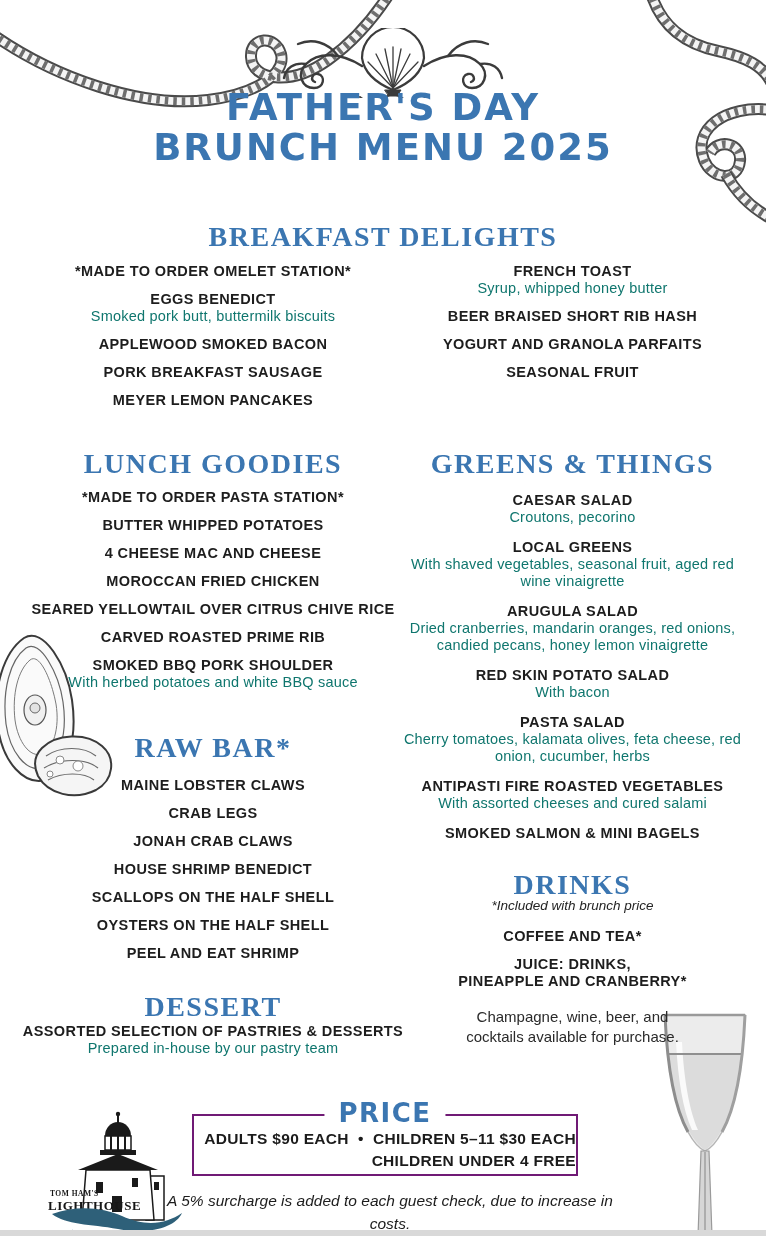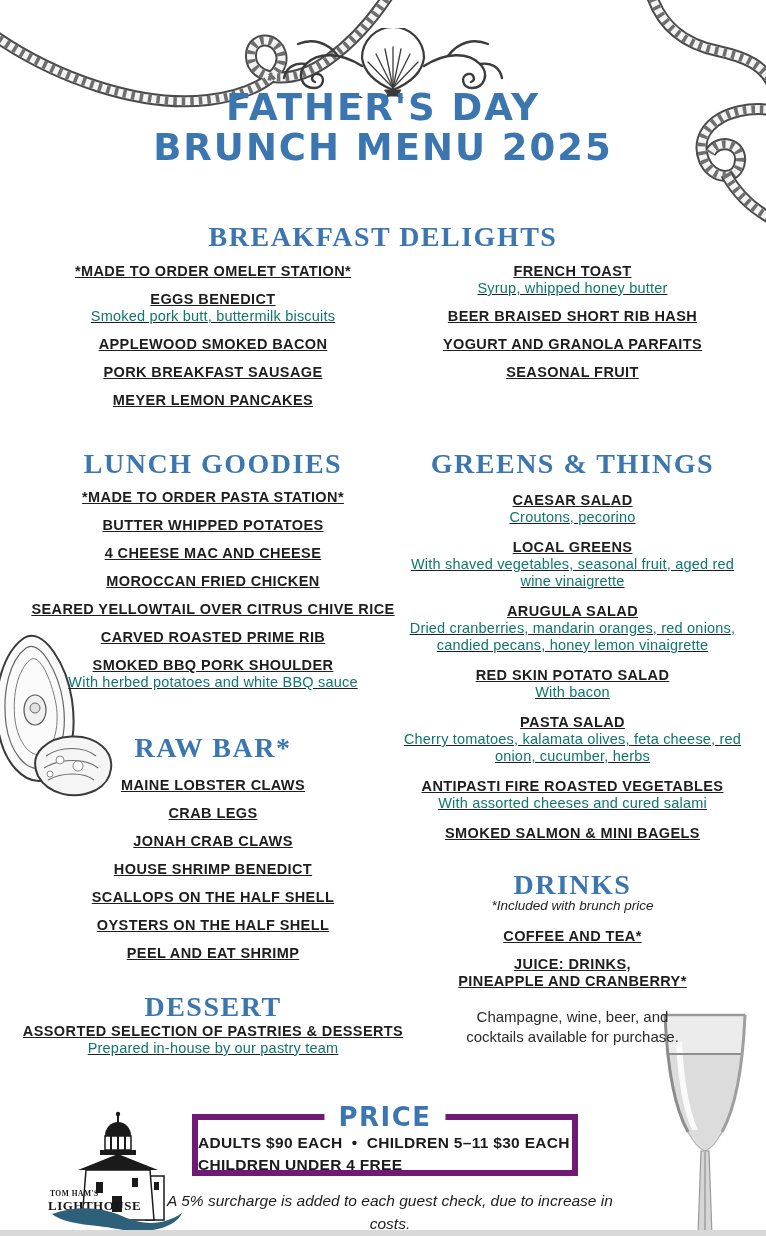--- a/index.html
+++ b/index.html
@@ -14,38 +14,38 @@
     position:absolute;left:0;top:88px;width:766px;text-align:center;
     font-family:"DejaVu Sans",sans-serif;font-weight:bold;
     font-size:37px;line-height:40px;letter-spacing:2px;color:#3b76b1;
   }
   .h-blue{
     position:absolute;text-align:center;
     font-family:Liberation Serif, serif;font-weight:bold;
     font-size:28px;line-height:30px;letter-spacing:1.5px;color:#3b76b1;
   }
   .col{position:absolute;display:flex;flex-direction:column;align-items:center;text-align:center;}
-  .mi{margin-bottom:11px;text-decoration:underline;}
+  .mi{margin-bottom:11px;}
   .greens .mi{margin-bottom:13px;}
   .mi-name{
     font-weight:bold;font-size:14.5px;line-height:17px;letter-spacing:.4px;
     color:#1d1d1d;white-space:nowrap;
   }
   .mi-desc{
     font-weight:400;font-size:14.5px;line-height:17px;letter-spacing:.2px;color:#0f766e;
   }
   .note-italic{
     font-style:italic;font-size:13.5px;line-height:16px;color:#232323;margin-bottom:14px;
   }
   .drinks-footer{
     margin-top:6px;font-size:15px;line-height:20px;color:#2a2a2a;
   }
   .price-box{
     position:absolute;left:192px;top:1114px;width:386px;height:62px;
-    border:6px solid #701a75;box-sizing:border-box;text-align:left;
+    border:2px solid #701a75;box-sizing:border-box;text-align:right;
   }
   .price-heading{
     position:absolute;top:-17px;left:50%;transform:translateX(-50%);
     background:#ffffff;padding:0 14px;
     font-family:"DejaVu Sans",sans-serif;font-weight:bold;
     font-size:26px;line-height:28px;letter-spacing:1.5px;color:#3b76b1;white-space:nowrap;
   }
   .price-line1{margin-top:14px;font-weight:bold;font-size:15.5px;letter-spacing:.3px;color:#1b1b1b;white-space:pre;}
   .price-line2{margin-top:4px;font-weight:bold;font-size:15.5px;letter-spacing:.3px;color:#1b1b1b;}
   .surcharge{

